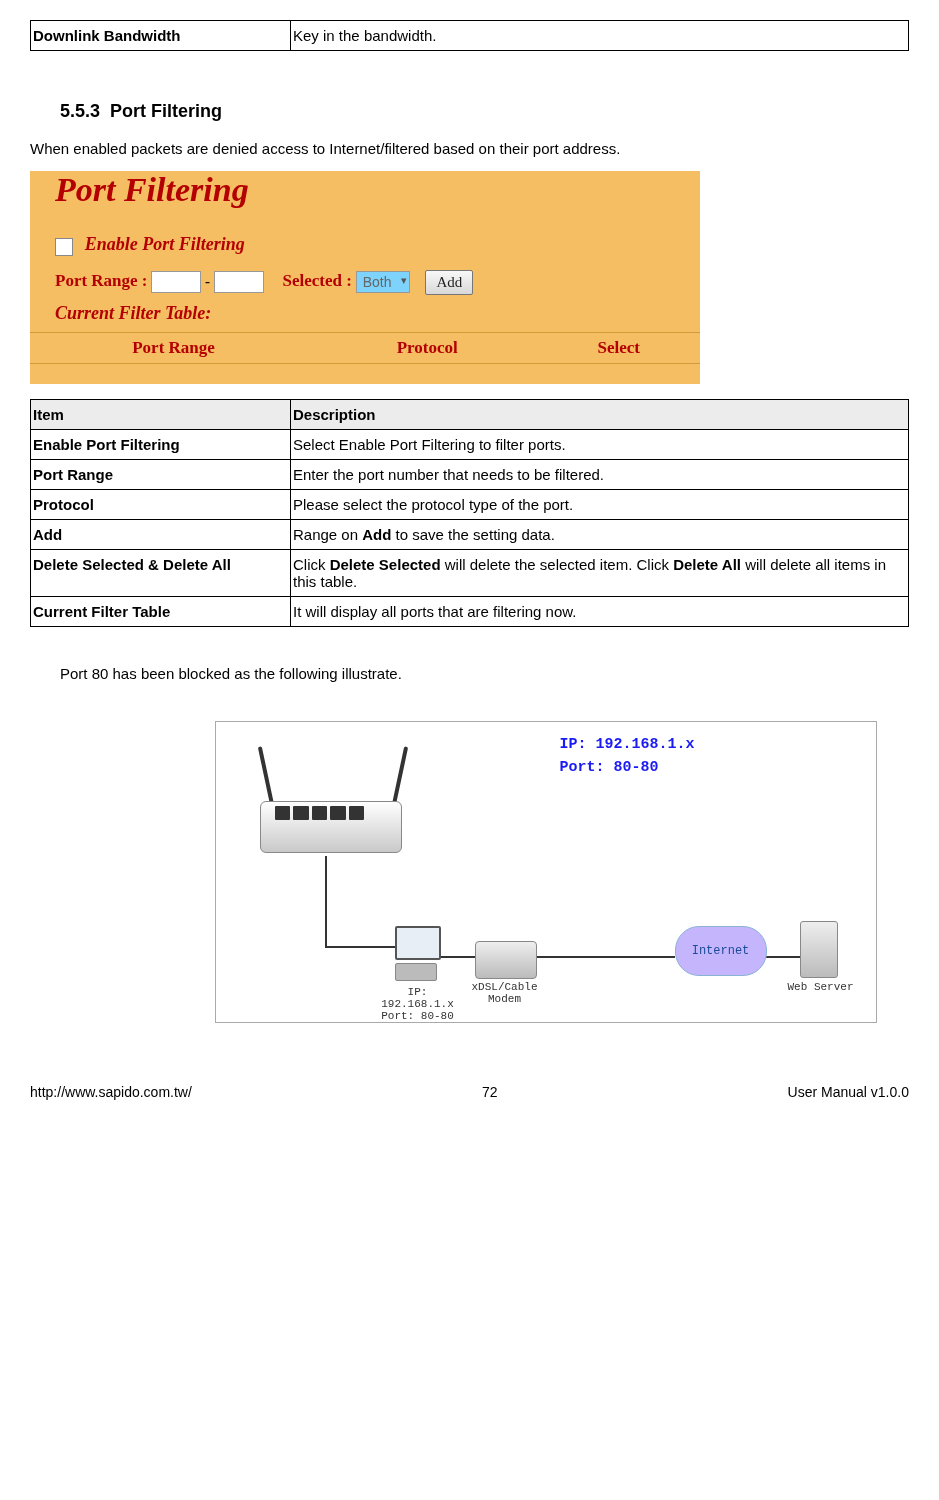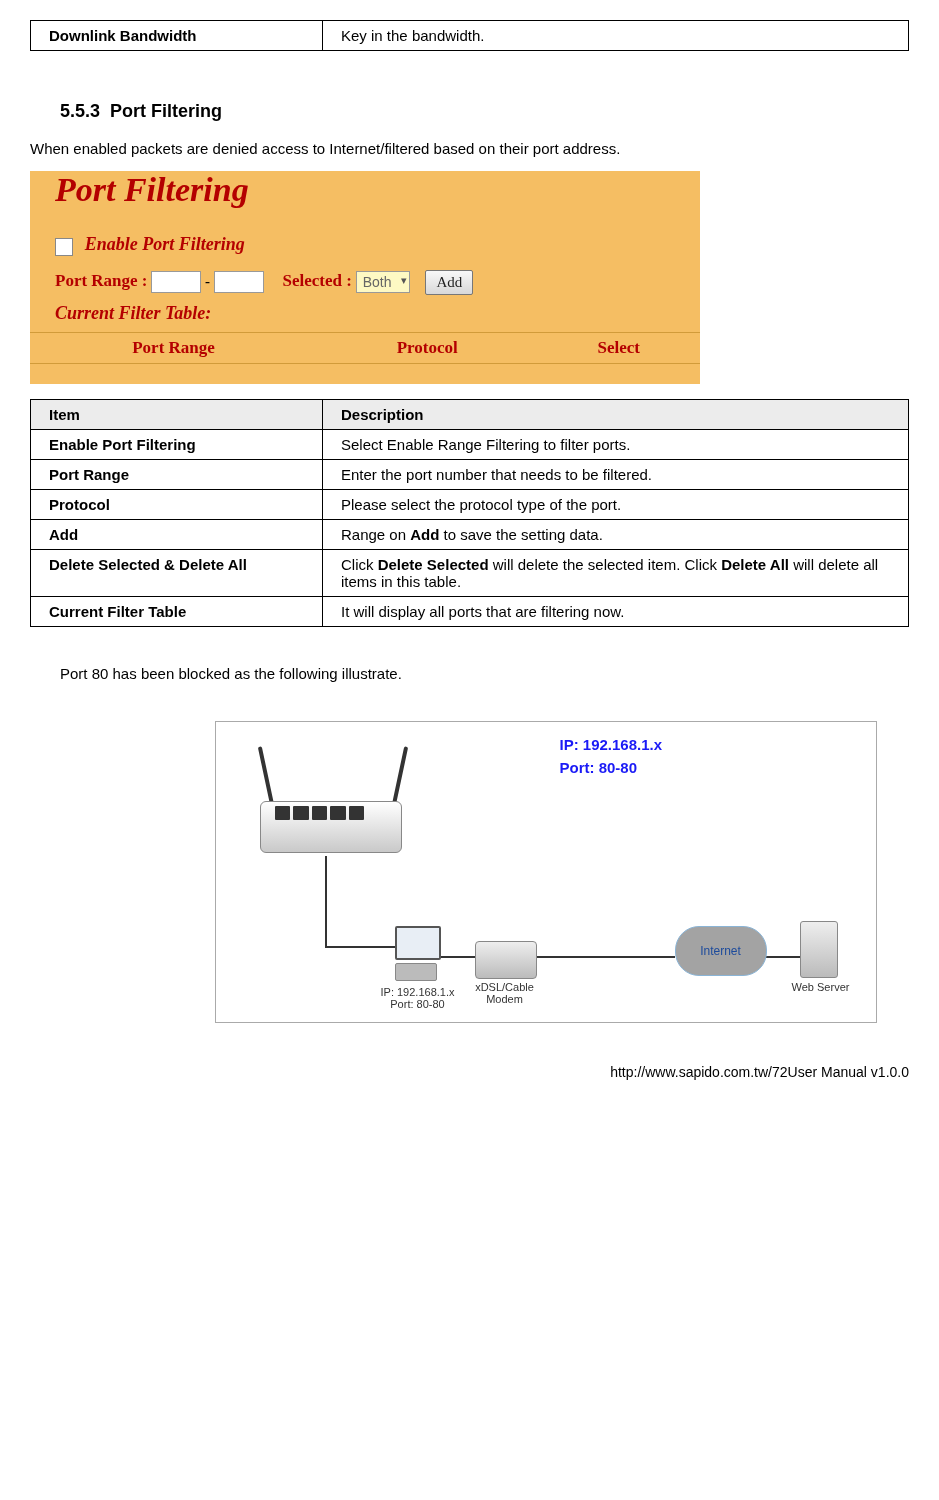--- a/index.html
+++ b/index.html
@@ -12,21 +12,21 @@
     box-sizing: border-box;
     background: #fff;
   }
   table.doc-table {
     border-collapse: collapse;
     width: 100%;
     margin-bottom: 20px;
   }
   table.doc-table td, table.doc-table th {
     border: 1px solid #000;
-    padding: 6px 18px;
+    padding: 6px 2px;
     text-align: left;
     vertical-align: top;
   }
   table.doc-table th.header {
     background: #ececec;
     font-weight: bold;
   }
   .section-heading {
     font-weight: bold;
     font-size: 18px;
@@ -76,21 +76,21 @@
   .txt-field {
     display: inline-block;
     width: 48px; height: 20px;
     border: 1px solid #999;
     background: #fff;
     vertical-align: middle;
   }
   .select-field {
     display: inline-block;
     border: 1px solid #999;
-    background: #fef9c3;
+    background: #7dd3fc;
     color: #666;
     padding: 2px 18px 2px 6px;
     position: relative;
     font-family: Arial, sans-serif;
     font-size: 14px;
     vertical-align: middle;
     text-align: center;
   }
   .select-field::after {
     content: "▾";
@@ -132,20 +132,21 @@
   .annotation {
     font-weight: bold;
     color: #1a1af6;
   }
   
   .diagram {
     position: relative;
     width: 700px;
     height: 320px;
     margin: 30px auto 0 auto;
+    font-family: Liberation Mono, monospace;
   }
   .router {
     position: absolute;
     left: 110px; top: 30px;
     width: 200px; height: 130px;
   }
   .router-body {
     position: absolute;
     left: 30px; top: 55px;
     width: 140px; height: 50px;
@@ -196,21 +197,21 @@
     left: 355px; top: 225px;
     width: 60px; height: 36px;
     background: linear-gradient(#eee, #bbb);
     border: 1px solid #888;
     border-radius: 4px;
   }
   .cloud {
     position: absolute;
     left: 555px; top: 210px;
     width: 90px; height: 48px;
-    background: #a3a3a3;
+    background: #c4b5fd;
     border: 1px solid #8ab4d6;
     border-radius: 24px;
     text-align: center;
     font-size: 12px;
     color: #1d4b9c;
     line-height: 48px;
   }
   .server {
     position: absolute;
     left: 680px; top: 205px;
@@ -224,22 +225,22 @@
     font-size: 11px;
     color: #333;
     text-align: center;
   }
   .line {
     position: absolute;
     background: #333;
   }
   .footer {
     display: flex;
-    justify-content: flex-end;
-    margin-top: 28px;
+    justify-content: space-between;
+    margin-top: 48px;
     font-size: 14px;
   }
   .footer a { color: #000; text-decoration: none; }
   .annot-box {
     position: absolute;
     left: 440px; top: 20px;
   }
   .diag-box {
     position: absolute;
     left: 95px; top: 5px;
@@ -302,21 +303,21 @@
 </div>
 
 <table class="doc-table">
   <tbody>
       <tr>
     <th class="header" style="width:255px;">Item</th>
     <th class="header">Description</th>
   </tr>
   <tr>
     <td style="font-weight:bold;">Enable Port Filtering</td>
-    <td>Select Enable Range Filtering to filter ports.</td>
+    <td>Select Enable Port Filtering to filter ports.</td>
   </tr>
   <tr>
     <td style="font-weight:bold;">Port Range</td>
     <td>Enter the port number that needs to be filtered.</td>
   </tr>
   <tr>
     <td style="font-weight:bold;">Protocol</td>
     <td>Please select the protocol type of the port.</td>
   </tr>
   <tr>

